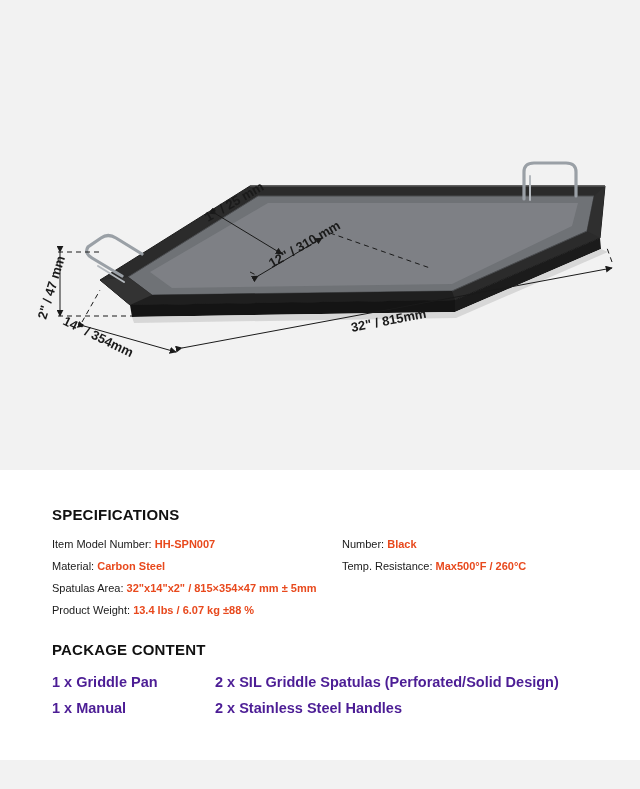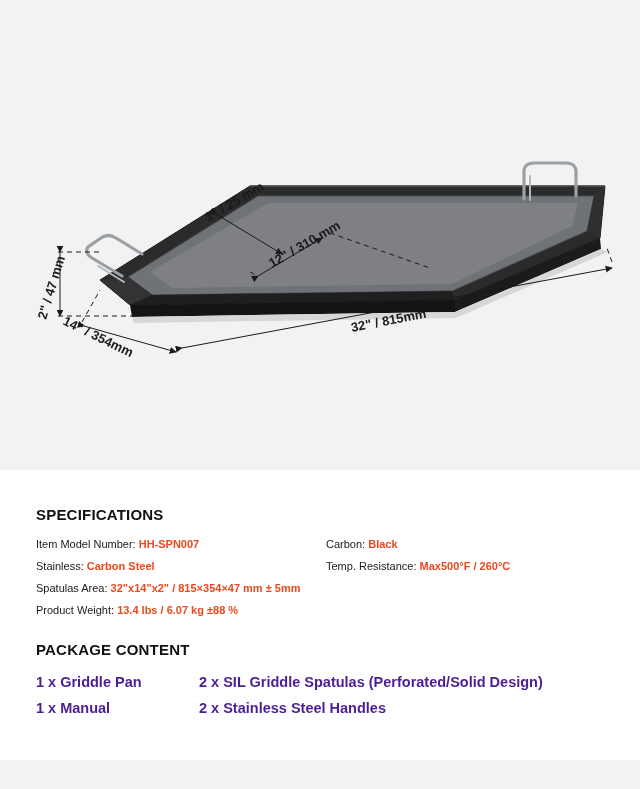--- a/index.html
+++ b/index.html
@@ -25,21 +25,21 @@
     height: 470px;
     background: linear-gradient(180deg, #f2f2f2 0%, #f6f6f6 45%, #f2f2f2 100%);
   }
   #product-illustration svg {
     display: block;
   }
 
   
   #spec-panel {
     position: absolute;
-    left: 12px;
+    left: 28px;
     top: 480px;
     width: 580px;
     height: 280px;
     background: #ffffff;
     box-shadow: 0 0 0 0 rgba(0,0,0,0);
   }
   .panel-inner {
     padding: 26px 24px 0 24px;
   }
   .section-title {
@@ -184,27 +184,27 @@
 <div id="spec-panel">
   <div class="panel-inner">
 
     <div class="section-title">SPECIFICATIONS</div>
 
     <div class="spec-row">
       <div class="spec-col-left">
         <span class="label">Item Model Number: </span><span class="value">HH-SPN007</span>
       </div>
       <div class="spec-col-right">
-        <span class="label">Carbon: </span><span class="value">Black</span>
+        <span class="label">Number: </span><span class="value">Black</span>
       </div>
     </div>
 
     <div class="spec-row">
       <div class="spec-col-left">
-        <span class="label">Stainless: </span><span class="value">Carbon Steel</span>
+        <span class="label">Material: </span><span class="value">Carbon Steel</span>
       </div>
       <div class="spec-col-right">
         <span class="label">Temp. Resistance: </span><span class="value">Max500°F / 260°C</span>
       </div>
     </div>
 
     <div class="spec-row">
       <div class="spec-col-left" style="flex:0 0 auto; width:auto;">
         <span class="label">Spatulas Area: </span><span class="value">32"x14"x2" / 815×354×47 mm ± 5mm</span>
       </div>

